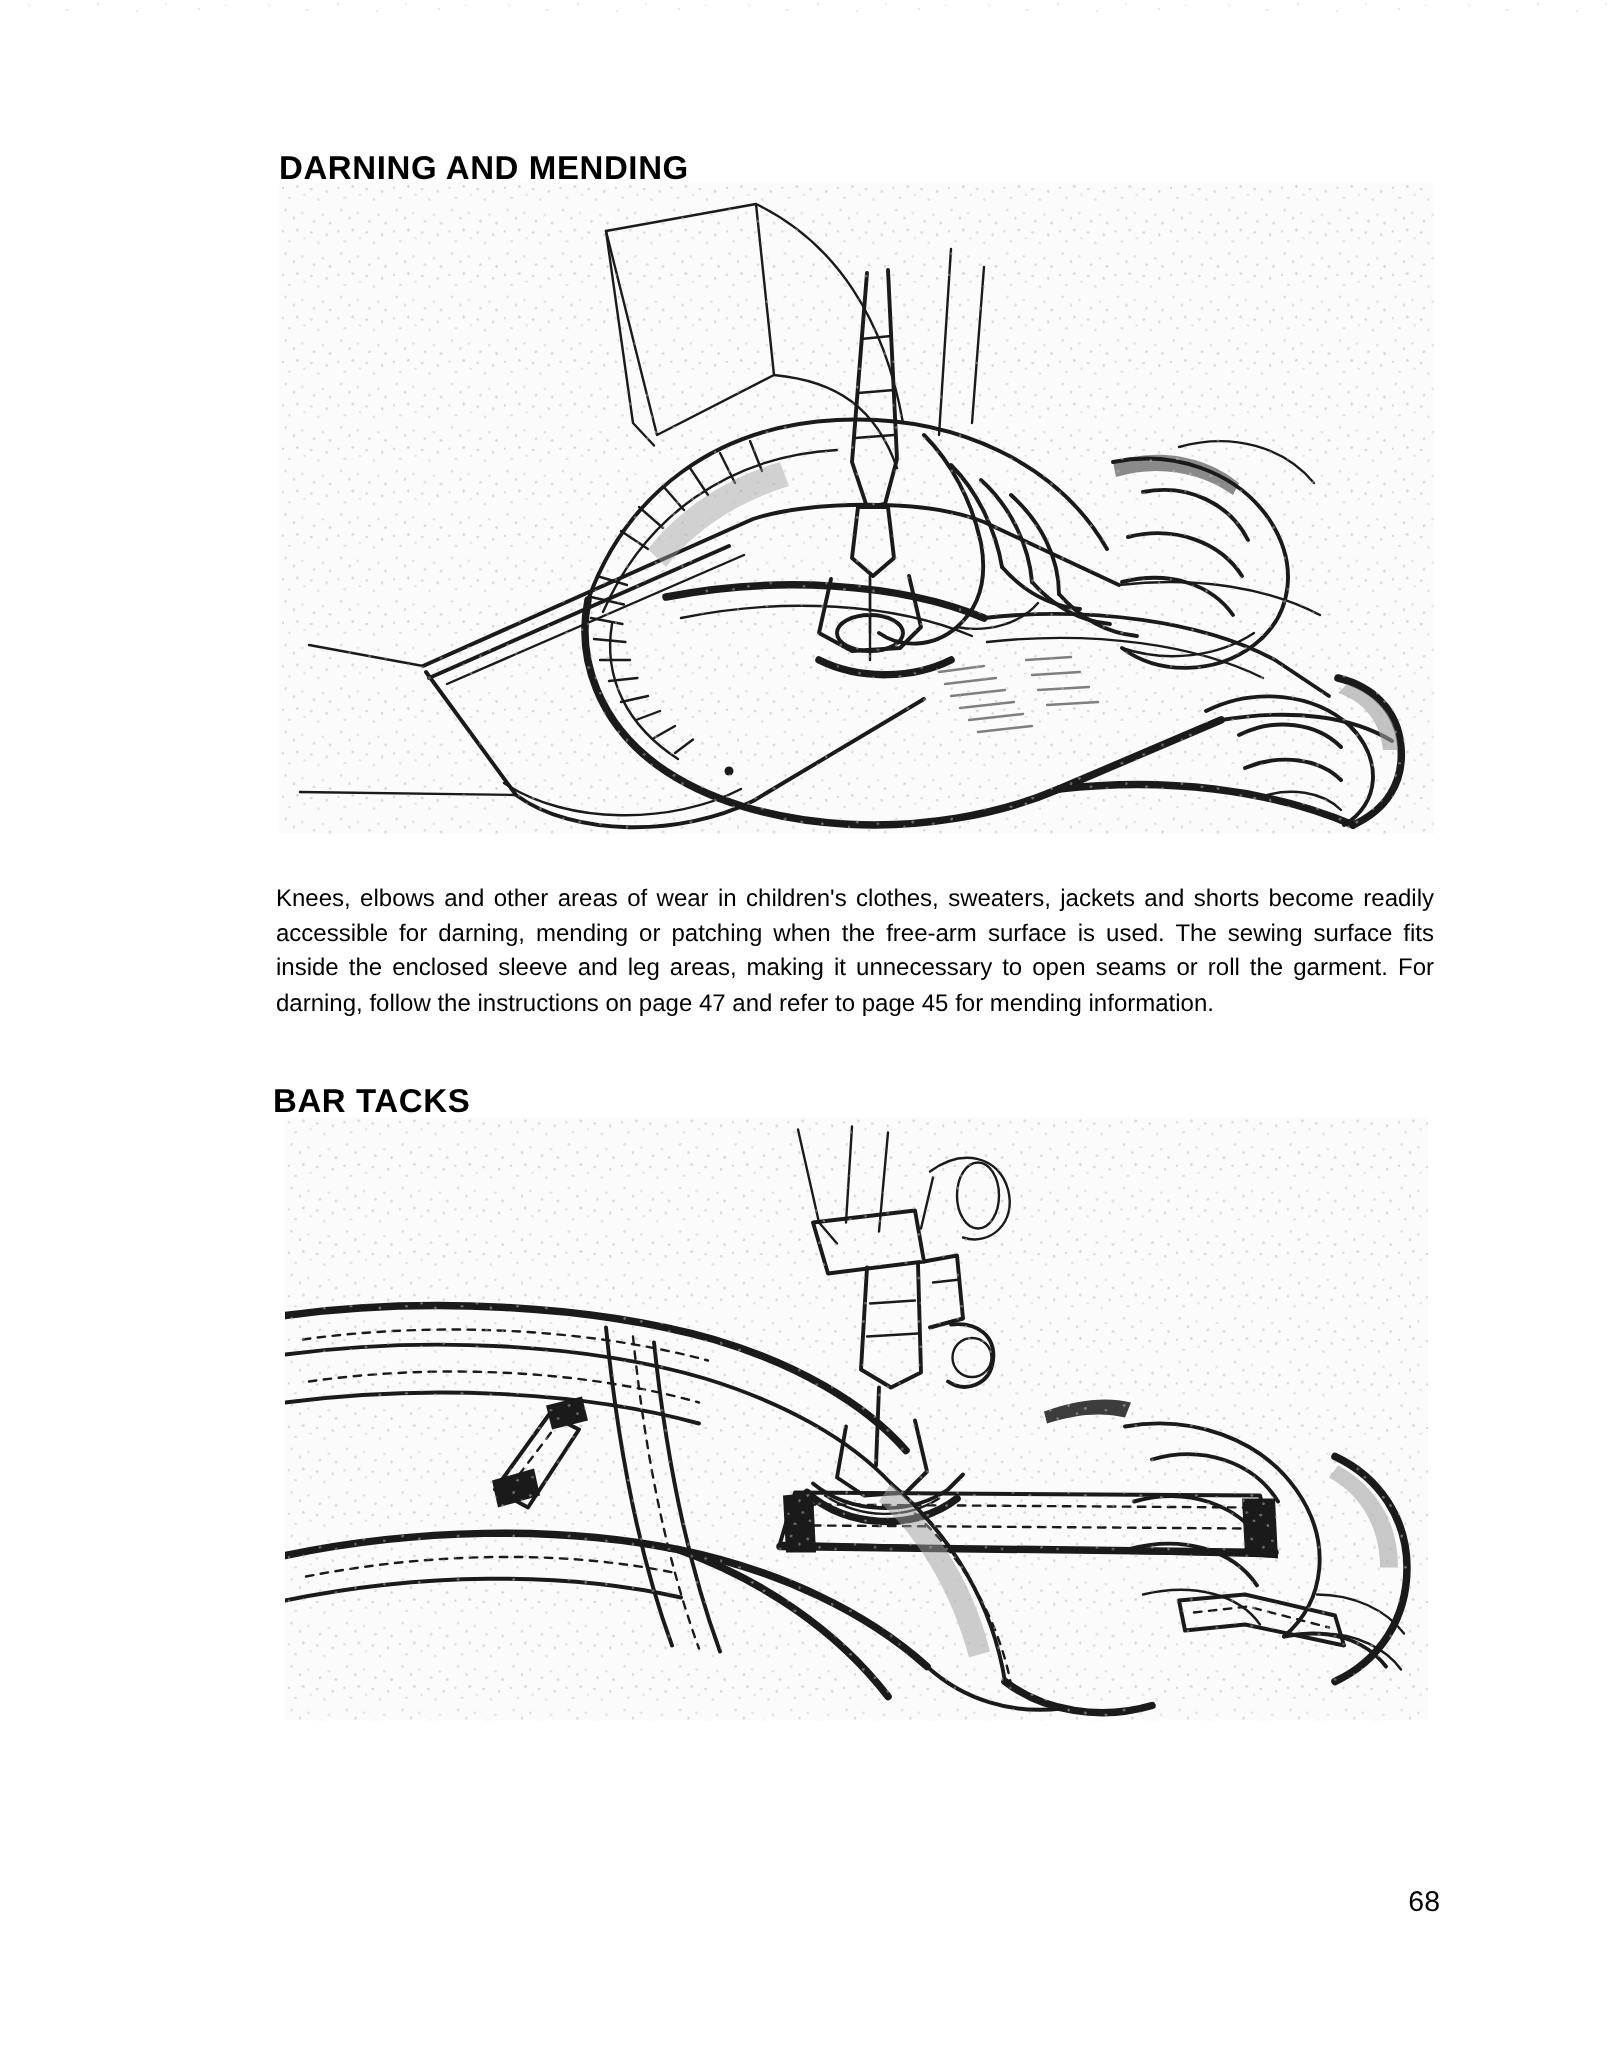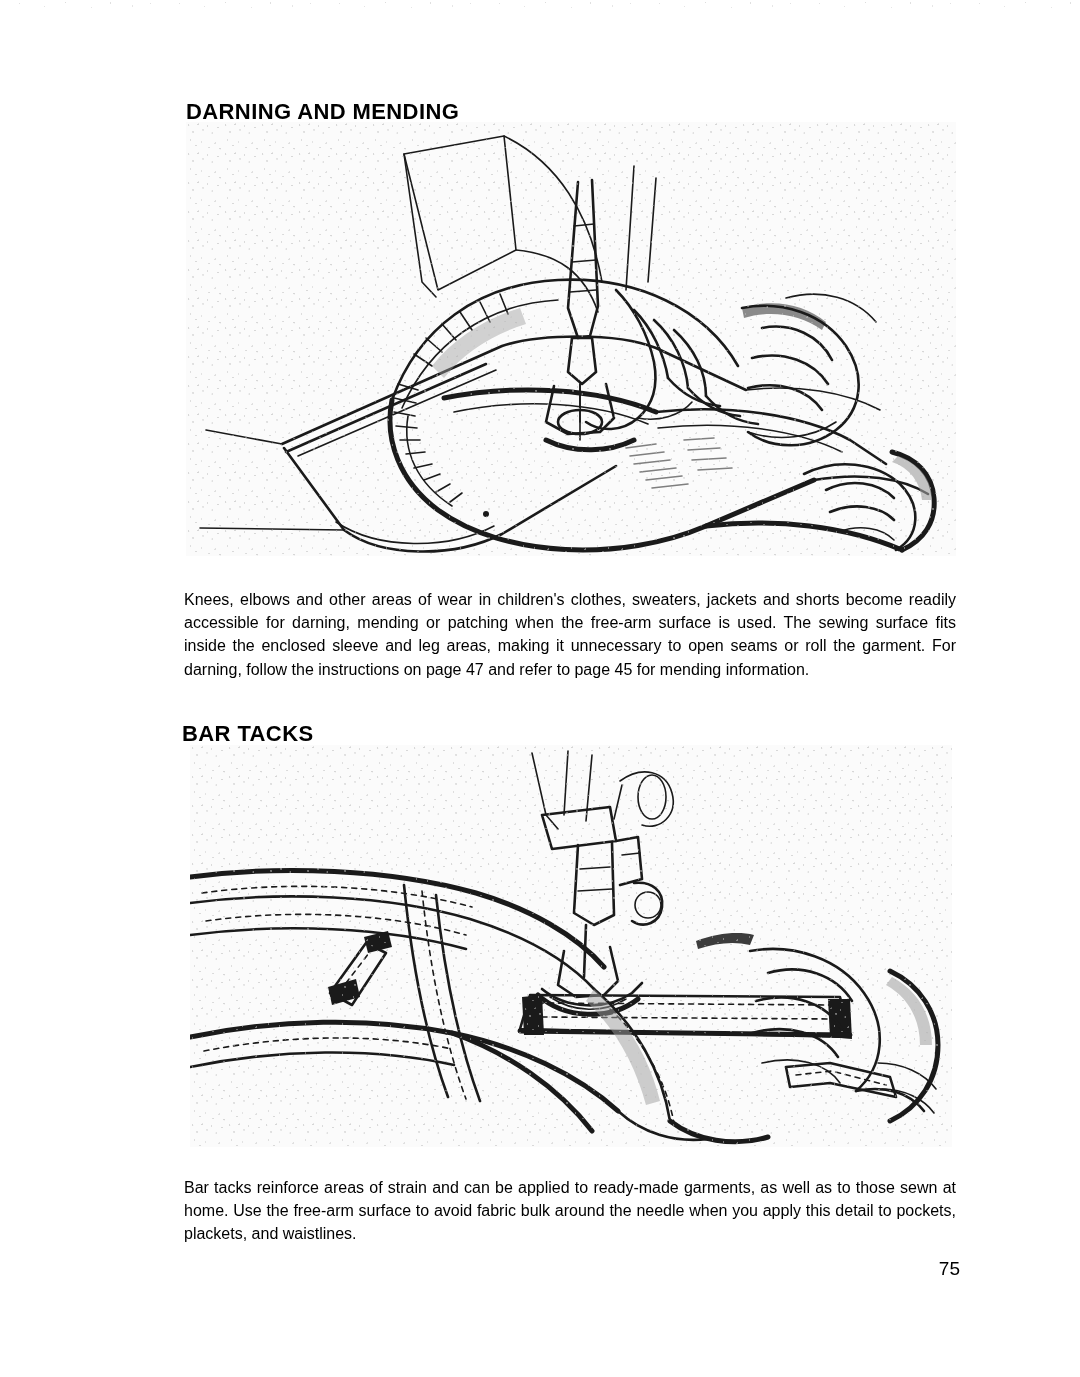--- a/index.html
+++ b/index.html
@@ -298,17 +298,16 @@
       <path class="ink ink-thin" d="M572 318 C 606 310, 636 318, 650 338"></path>
       <path class="ink ink-med" d="M666 346 C 696 340, 720 348, 734 366"></path>
       <path class="ink ink-thick" d="M700 226 C 730 240, 748 268, 748 300 C 748 334, 730 362, 700 376"></path>
       <path class="shade-md" d="M702 232 C 728 246, 742 270, 742 300 L730 300 C 730 274, 718 252, 696 240 Z" opacity=".55"></path>
       <path class="ink ink-thin" d="M688 318 C 712 318, 734 328, 746 344"></path>
       <path class="ink ink-thin" d="M692 344 C 714 344, 734 354, 744 368"></path>
     </svg>
     <div class="grain"></div>
   </div>
 
-  <p class="body-text" id="para-bartacks">Bar tacks reinforce areas of strain and can be applied to ready-made garments, as well as to those sewn at home. Use the free-arm surface to avoid fabric bulk around the needle when you apply this detail to pockets, plackets, and waistlines.</p>
-
-  <div class="page-number">75</div>
+
+  <div class="page-number">68</div>
 
 </div>
 
 </body></html>

